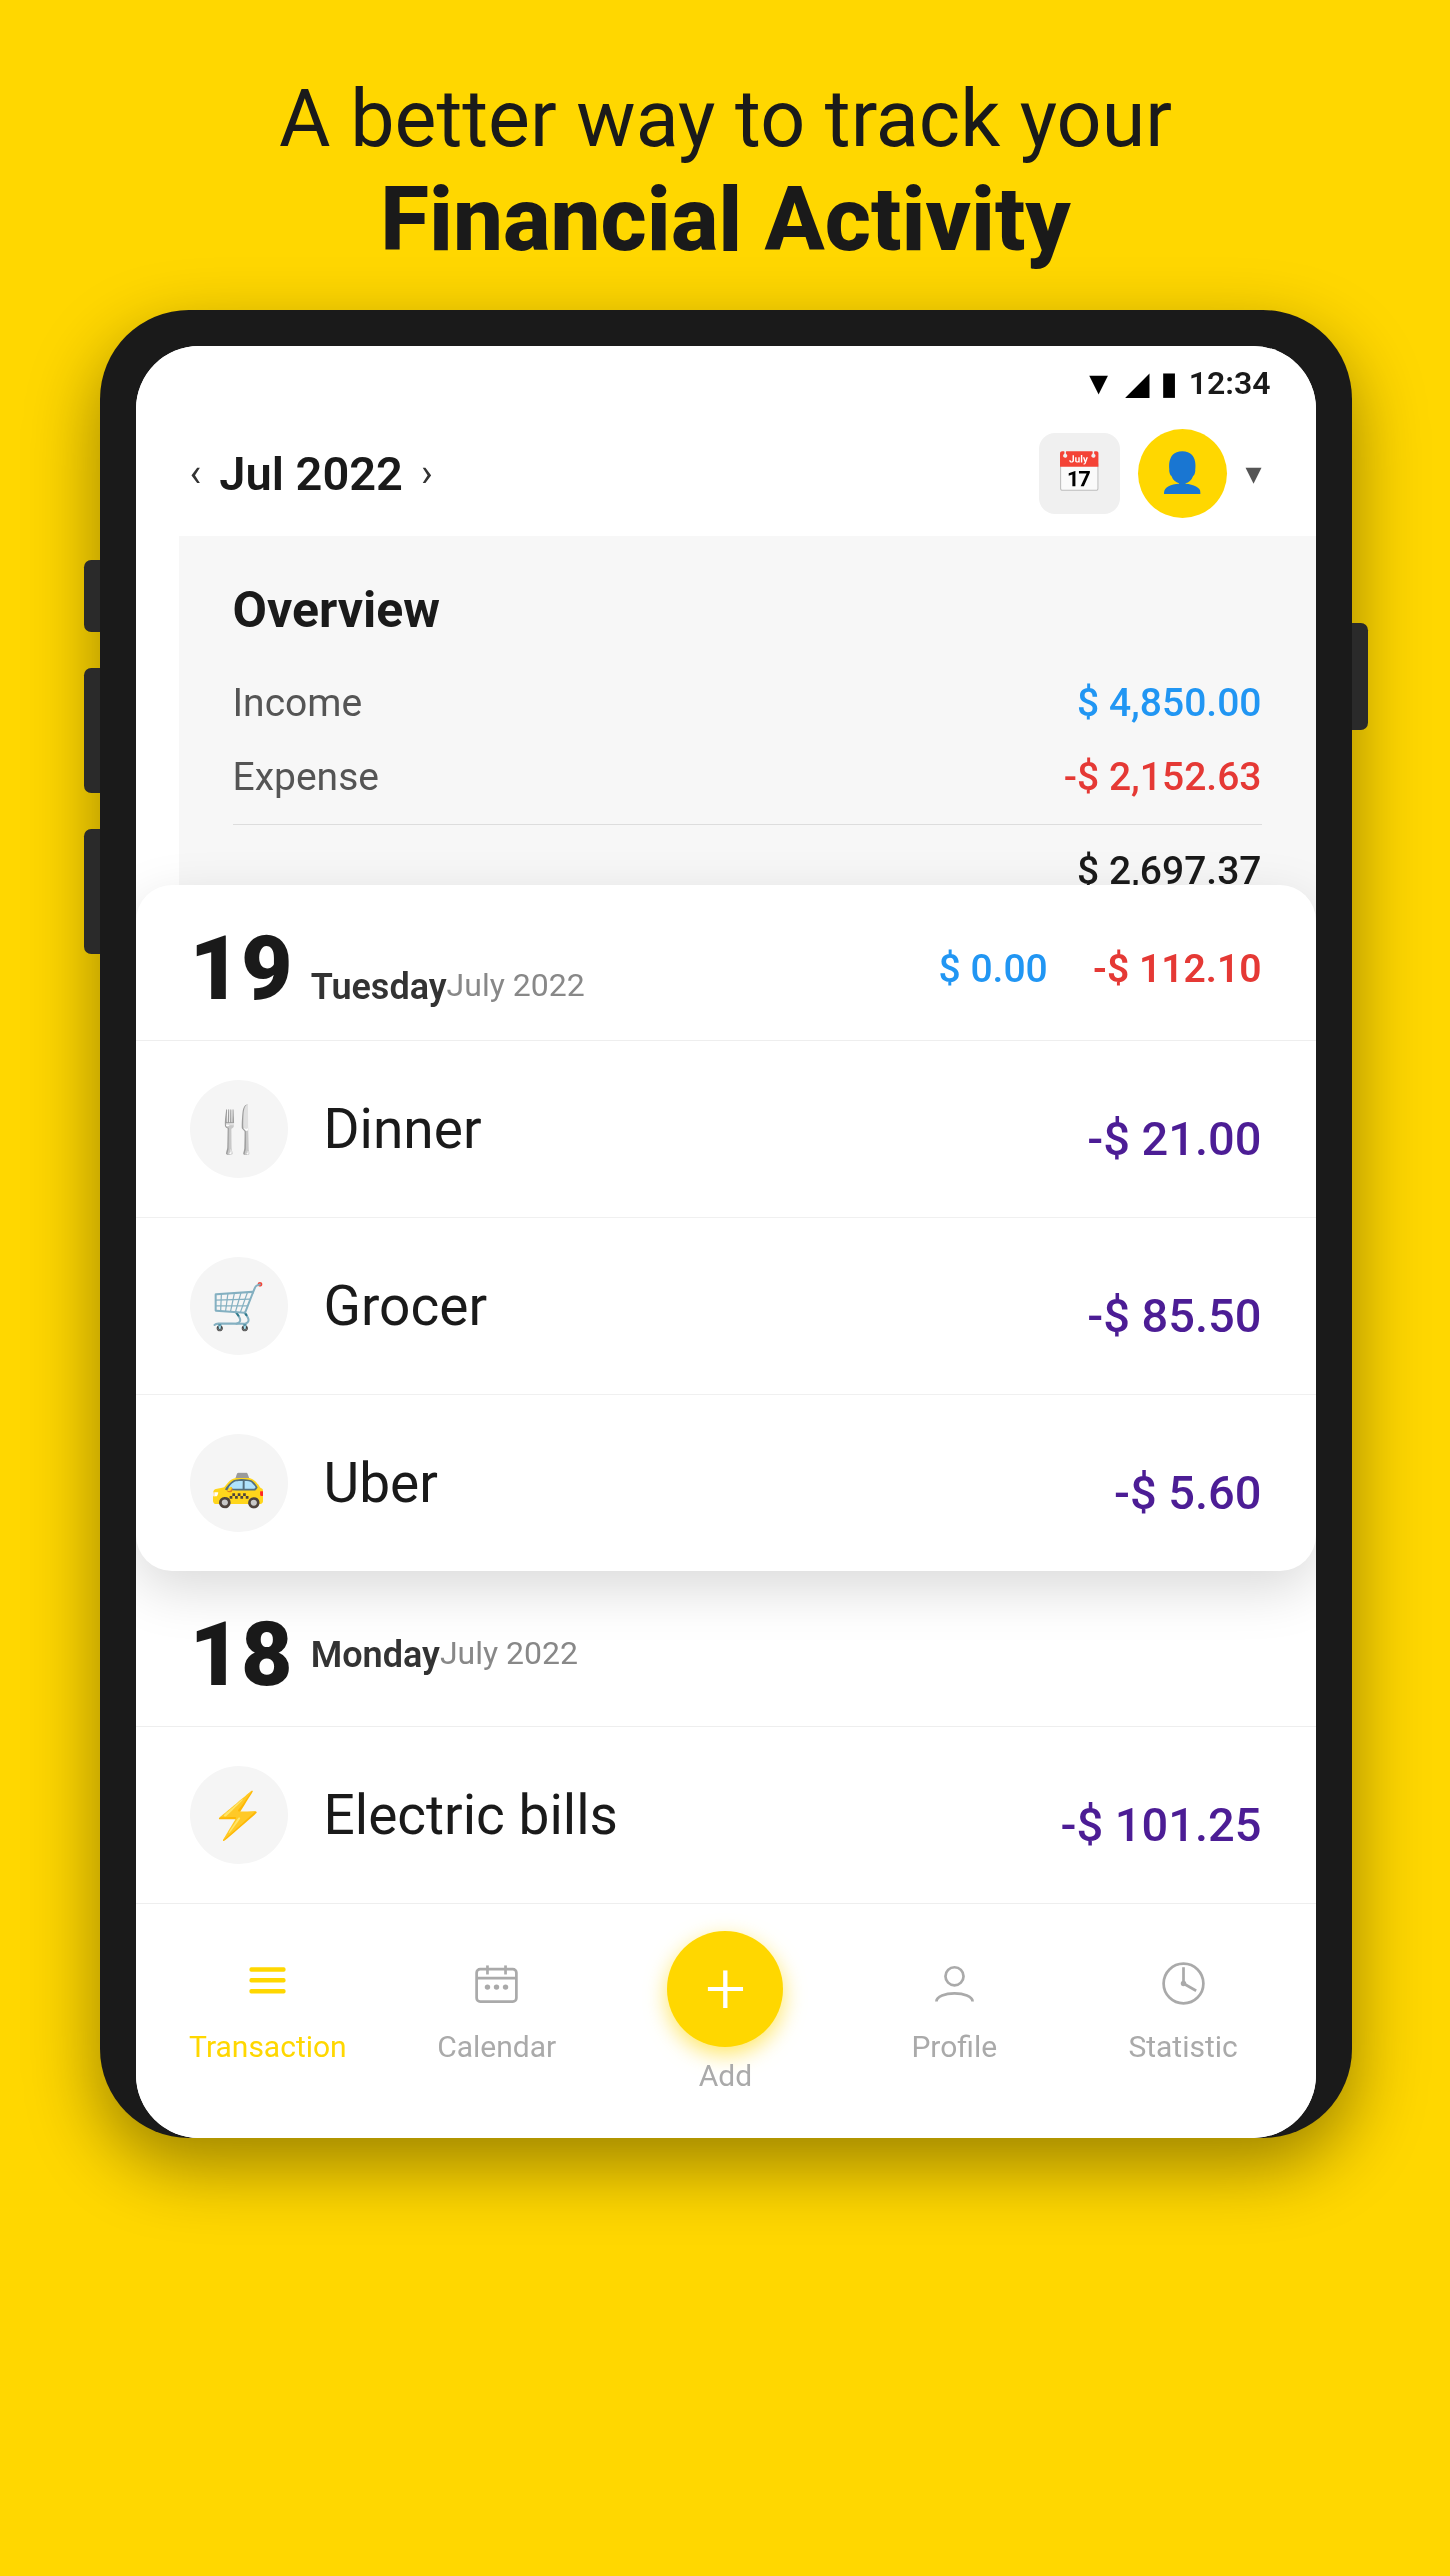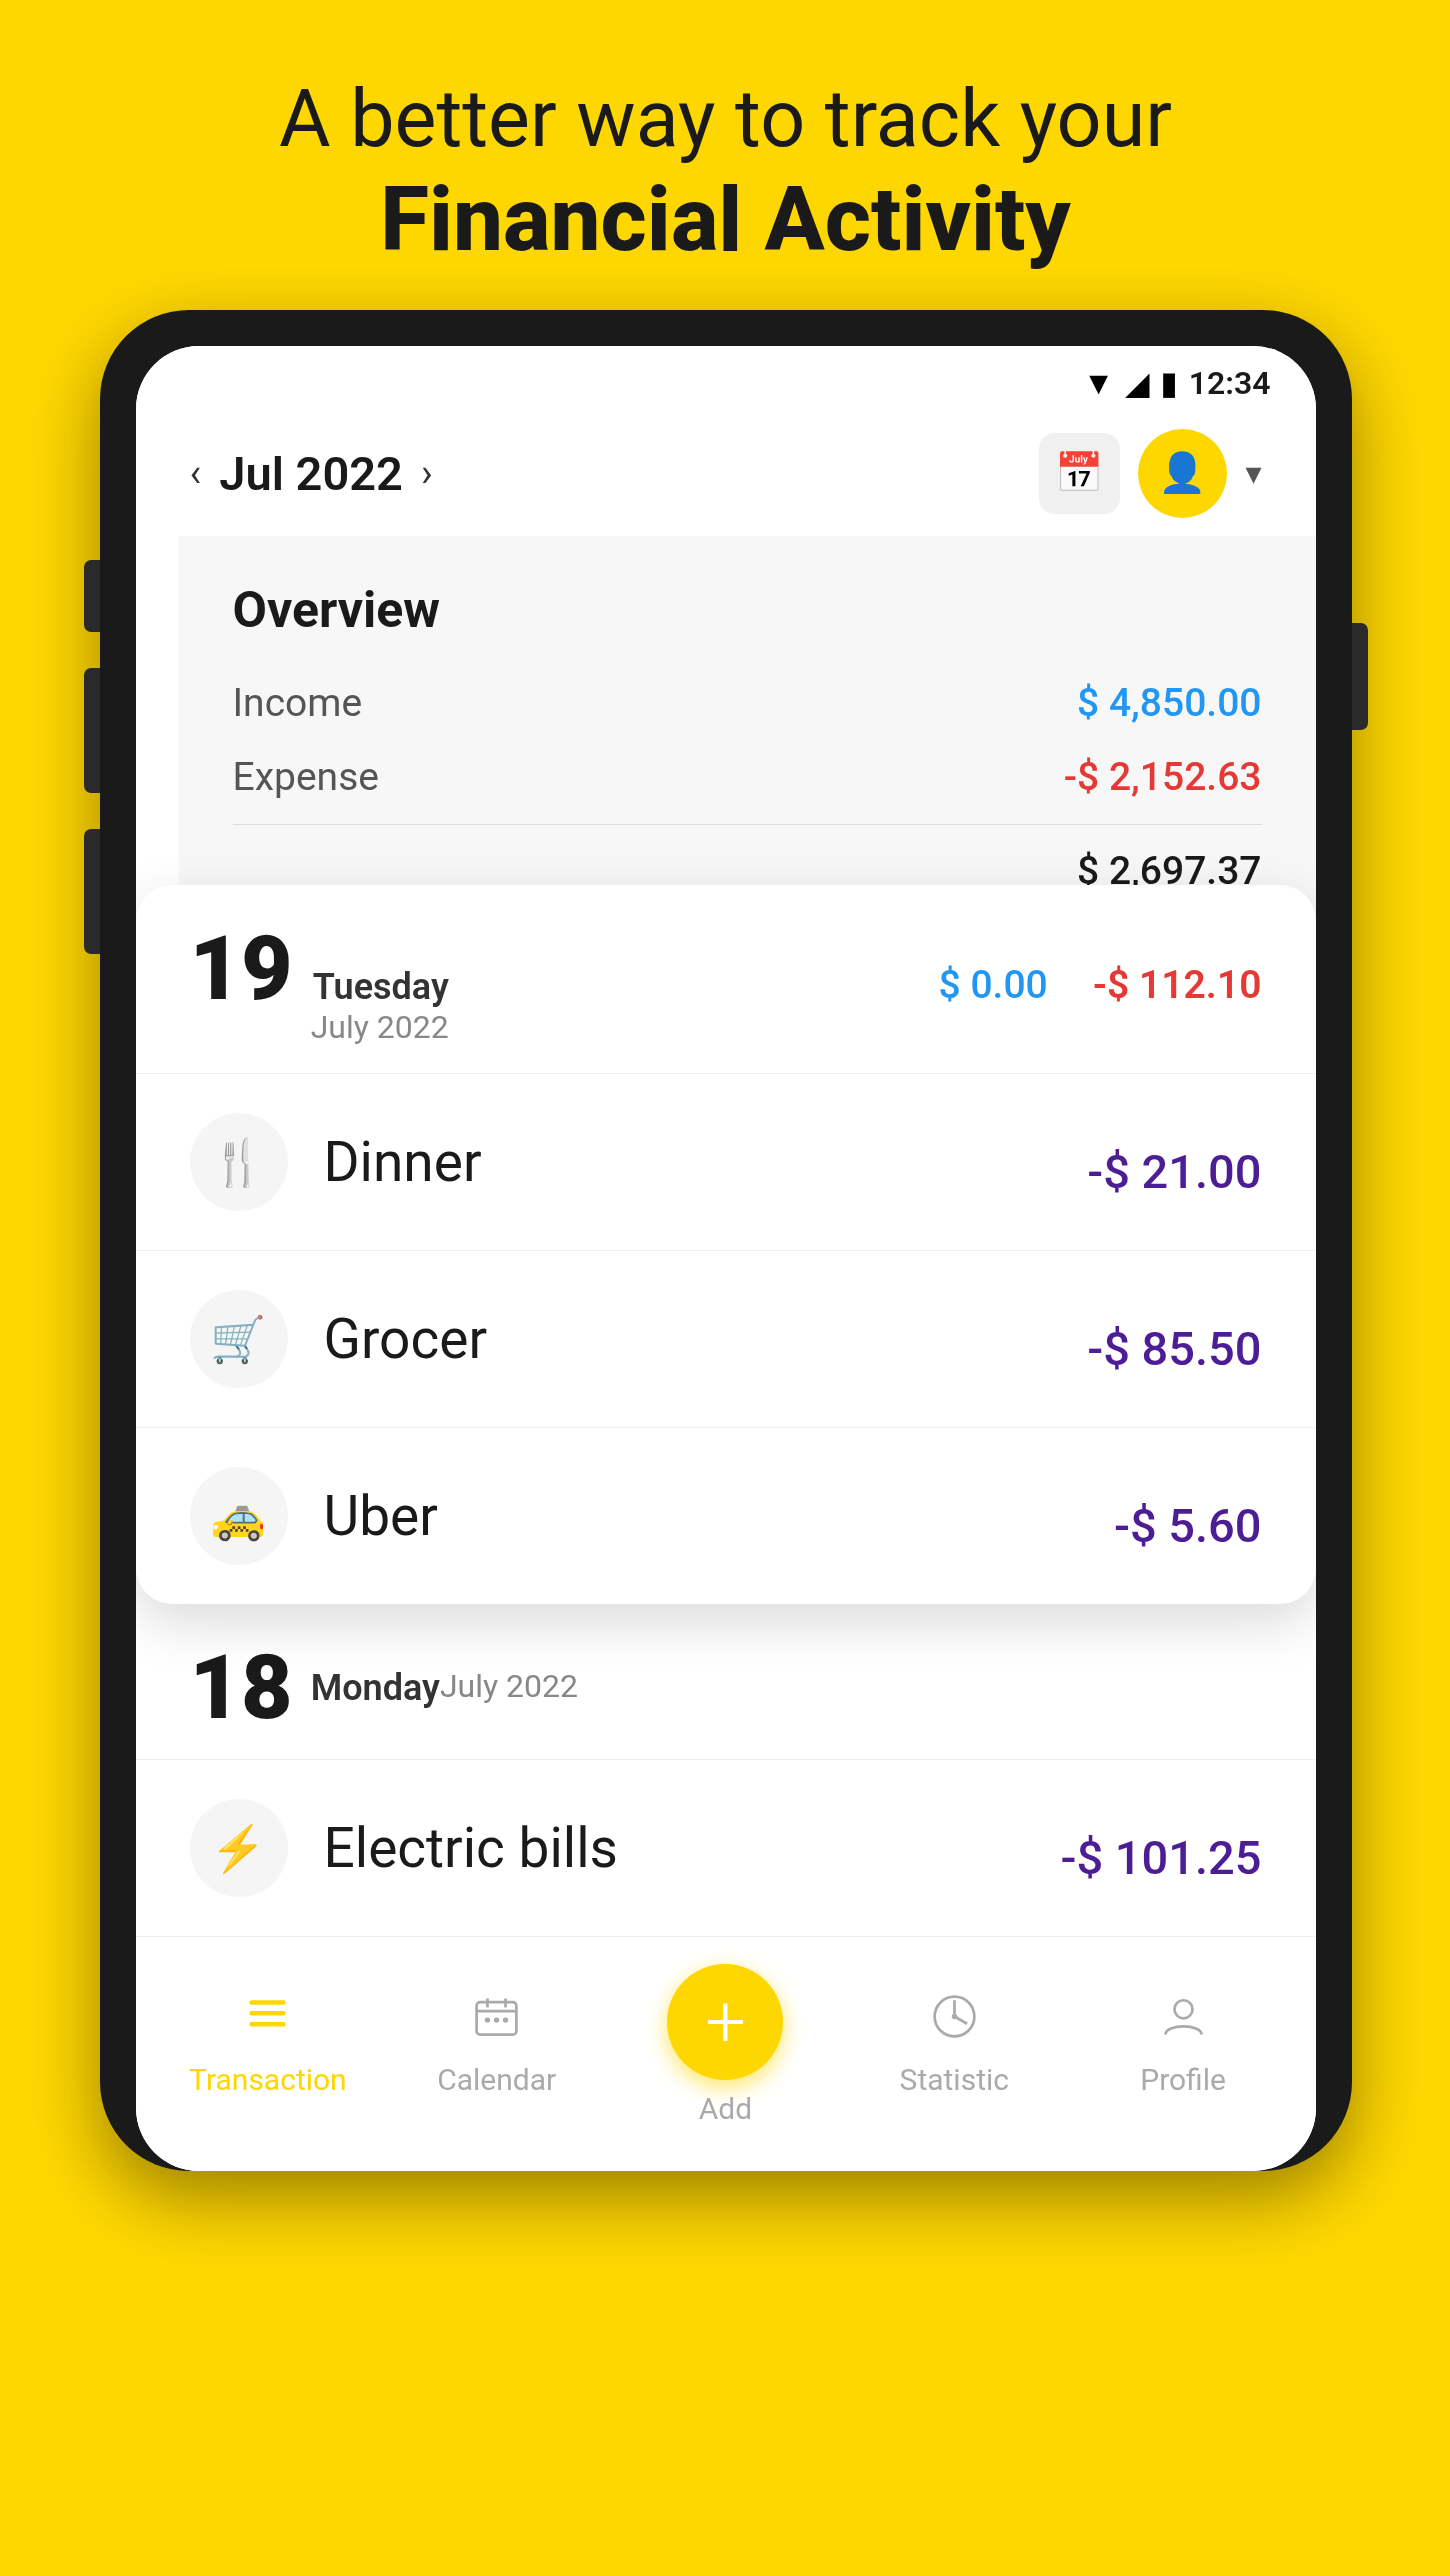--- a/index.html
+++ b/index.html
@@ -200,21 +200,21 @@
       text-align: right;
     }
     .day-number {
       font-size: 89px;
       font-weight: 900;
       color: #1a1a1a;
       line-height: 1;
     }
     .day-info {
       display: flex;
-      flex-direction: column;
+      flex-direction: row;
     }
     .day-name {
       font-size: 36px;
       font-weight: 600;
       color: #333;
     }
     .day-month {
       font-size: 32px;
       color: #888;
     }
@@ -539,36 +539,36 @@
         <div class="nav-item">
           <div class="nav-add-btn">
             <span style="font-size:72px; color:#fff; font-weight:300; line-height:1;">+</span>
           </div>
           <span class="nav-label">Add</span>
         </div>
 
         <div class="nav-item">
           <span class="nav-icon">
             <svg width="47" height="47" viewBox="0 0 52 52" fill="none" xmlns="http://www.w3.org/2000/svg">
+              <circle cx="26" cy="18" r="10" stroke="#aaa" stroke-width="3" fill="none"></circle>
+              <path d="M6 46 C6 34 46 34 46 46" stroke="#aaa" stroke-width="3" fill="none"></path>
+            </svg>
+          </span>
+          <span class="nav-label">Profile</span>
+        </div>
+
+        <div class="nav-item">
+          <span class="nav-icon">
+            <svg width="47" height="47" viewBox="0 0 52 52" fill="none" xmlns="http://www.w3.org/2000/svg">
               <circle cx="26" cy="26" r="22" stroke="#aaa" stroke-width="3" fill="none"></circle>
               <line x1="26" y1="26" x2="26" y2="8" stroke="#aaa" stroke-width="3"></line>
               <line x1="26" y1="26" x2="40" y2="34" stroke="#aaa" stroke-width="3"></line>
               <circle cx="26" cy="26" r="3" fill="#aaa"></circle>
             </svg>
           </span>
           <span class="nav-label">Statistic</span>
         </div>
-
-        <div class="nav-item">
-          <span class="nav-icon">
-            <svg width="47" height="47" viewBox="0 0 52 52" fill="none" xmlns="http://www.w3.org/2000/svg">
-              <circle cx="26" cy="18" r="10" stroke="#aaa" stroke-width="3" fill="none"></circle>
-              <path d="M6 46 C6 34 46 34 46 46" stroke="#aaa" stroke-width="3" fill="none"></path>
-            </svg>
-          </span>
-          <span class="nav-label">Profile</span>
-        </div>
       </div>
 
     </div>
   </div>
 </div>
 
 
 </body></html>

